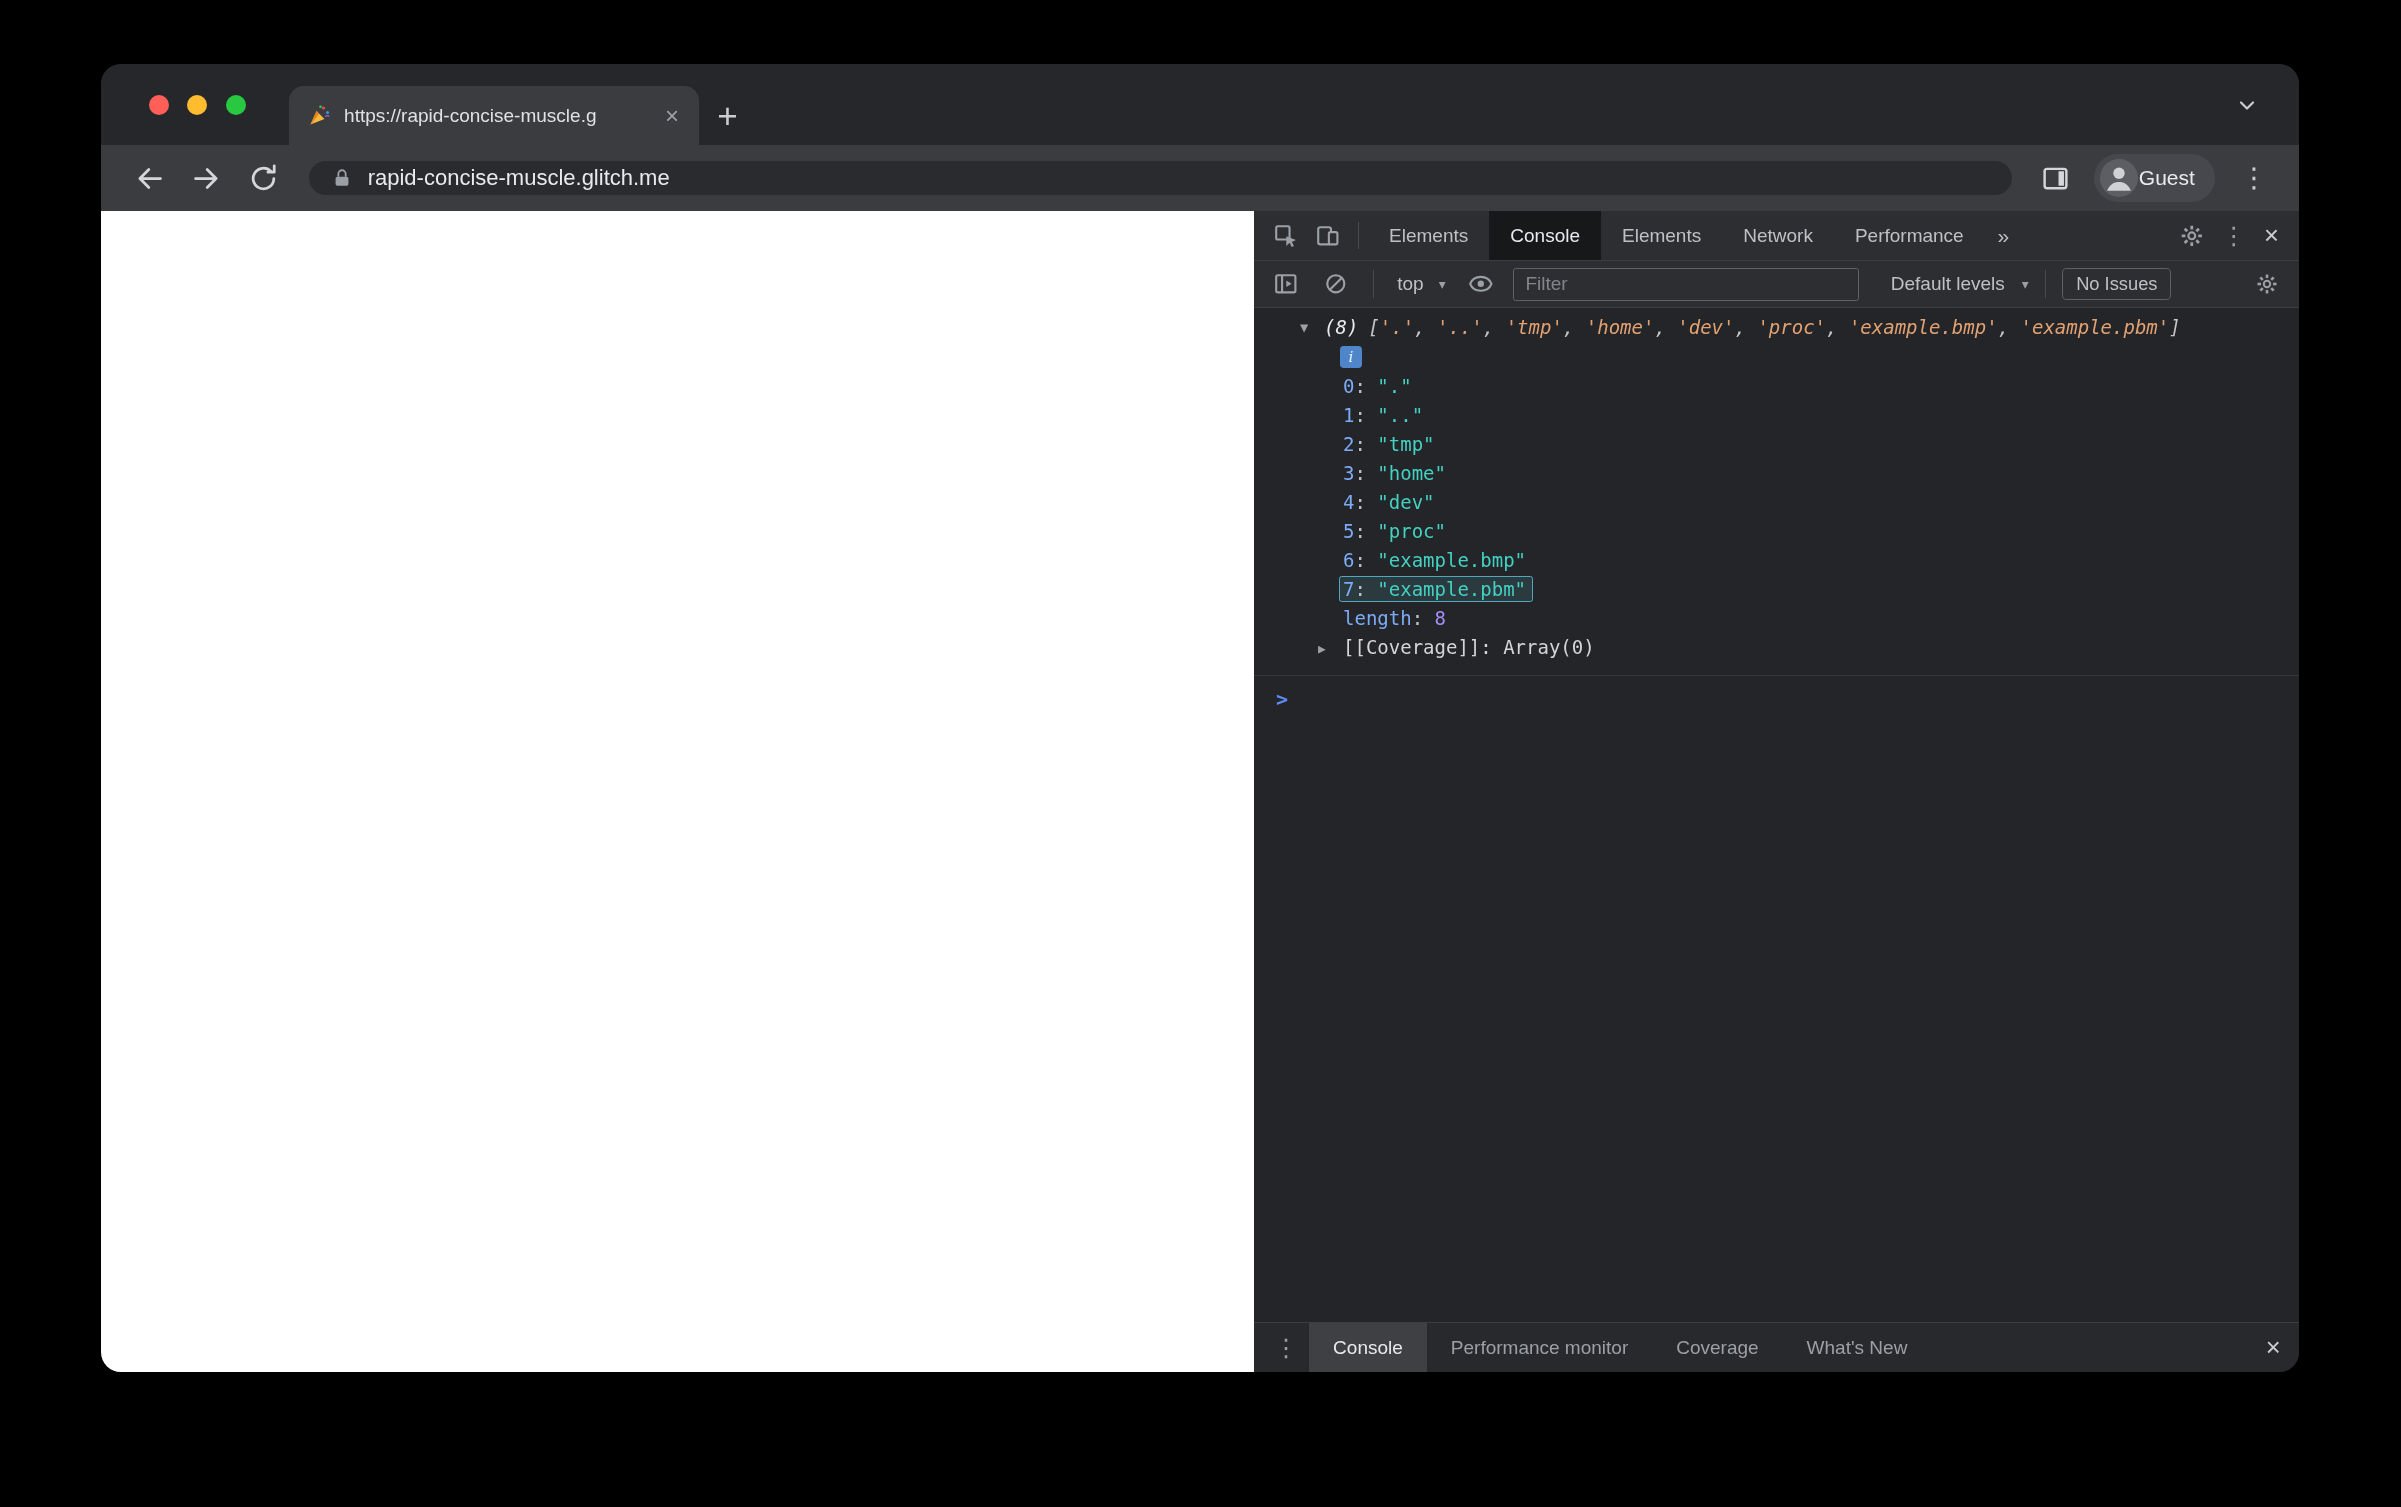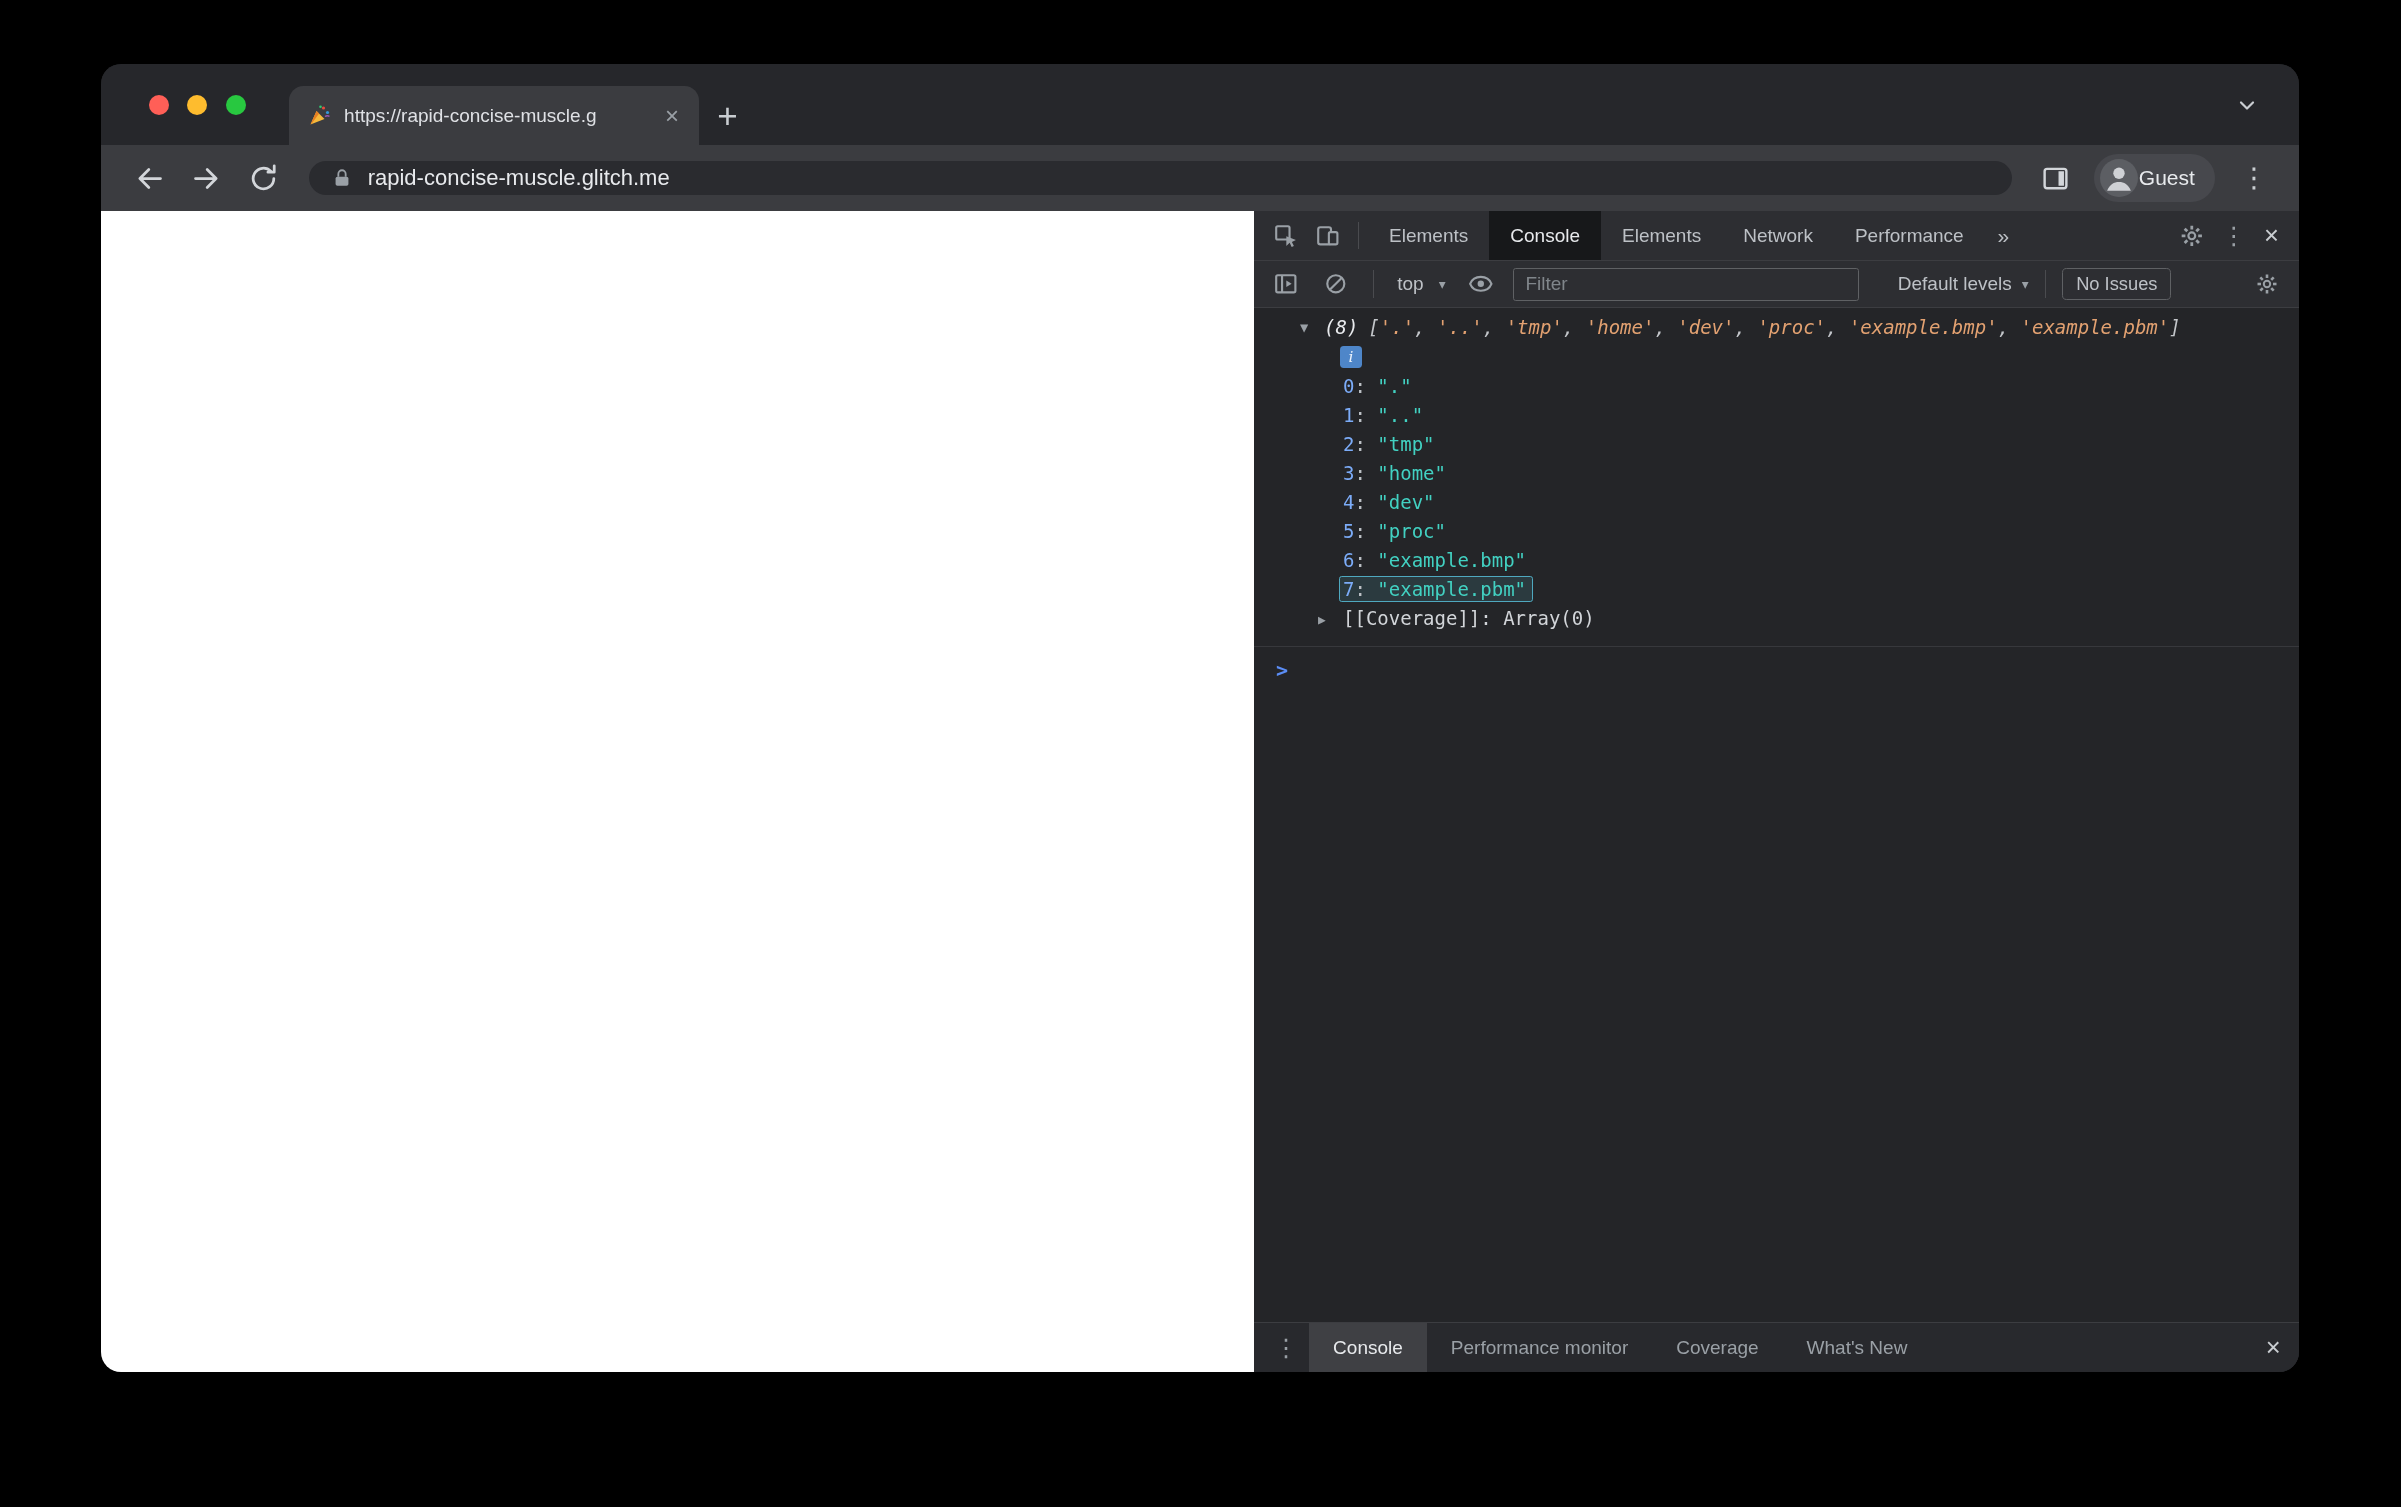--- a/index.html
+++ b/index.html
@@ -45,21 +45,21 @@
   .dt-close,.drawer-close{font-size:25.6px;color:#c9cdd1;padding:0 9.1px;line-height:1;}
   
   .dt-toolbar{height:46px;background:#2d2e32;border-bottom:0.9px solid #3c3d41;display:flex;align-items:center;
               padding:0 11px;gap:7.3px;flex-shrink:0;}
   .context{display:flex;align-items:center;gap:15px;font-size:19px;color:#bdc1c6;padding:0 7.3px;}
   .dd-arrow{font-size:13.7px;color:#9aa0a6;}
   .filter-input{width:322px;height:31px;background:transparent;border:0.9px solid #5f6164;border-radius:2.7px;
                 color:#e8eaed;font-size:19px;padding:0 11px;margin-left:4px;outline:none;
                 font-family:"Liberation Sans",sans-serif;}
   .filter-input::placeholder{color:#80868b;}
-  .levels{display:flex;align-items:center;gap:10px;font-size:19px;color:#bdc1c6;margin-left:31px;white-space:nowrap;}
+  .levels{display:flex;align-items:center;gap:17px;font-size:19px;color:#bdc1c6;margin-left:24px;white-space:nowrap;}
   .issues{border:0.9px solid #5f6164;border-radius:4.6px;padding:3.7px 12.8px;font-size:18.3px;color:#bdc1c6;white-space:nowrap;}
   
   .dt-console{flex:1;font-family:"DejaVu Sans Mono",monospace;font-size:19px;display:flex;flex-direction:column;min-height:0;}
   .console-msg{position:relative;padding:5.5px 31px 12.8px 0;border-bottom:0.9px solid #37383c;}
   .msg-link-row{height:25.6px;display:flex;justify-content:flex-end;align-items:center;}
   .msg-link{color:#aab0b6;text-decoration:underline;font-size:17.4px;}
   .preview-line{position:relative;padding-left:70px;line-height:27.4px;font-style:italic;color:#c3c6ca;white-space:nowrap;}
   .tri{font-style:normal;color:#9aa0a6;font-size:13.7px;}
   .preview-line .tri{position:absolute;left:46px;top:0.9px;}
   .pv-count{color:#e8eaed;margin-right:10px;}
@@ -306,20 +306,23 @@
           <div class="entries">
               <div class="entry"><span class="entry-inner"><span class="idx">0</span><span class="punct">: </span><span class="val">"."</span></span></div>
               <div class="entry"><span class="entry-inner"><span class="idx">1</span><span class="punct">: </span><span class="val">".."</span></span></div>
               <div class="entry"><span class="entry-inner"><span class="idx">2</span><span class="punct">: </span><span class="val">"tmp"</span></span></div>
               <div class="entry"><span class="entry-inner"><span class="idx">3</span><span class="punct">: </span><span class="val">"home"</span></span></div>
               <div class="entry"><span class="entry-inner"><span class="idx">4</span><span class="punct">: </span><span class="val">"dev"</span></span></div>
               <div class="entry"><span class="entry-inner"><span class="idx">5</span><span class="punct">: </span><span class="val">"proc"</span></span></div>
               <div class="entry"><span class="entry-inner"><span class="idx">6</span><span class="punct">: </span><span class="val">"example.bmp"</span></span></div>
               <div class="entry"><span class="entry-inner hl"><span class="idx">7</span><span class="punct">: </span><span class="val">"example.pbm"</span></span></div>
             </div>
+          <div class="length-row">
+            <span class="len-label">length</span><span class="punct">: </span><span class="len-value">8</span>
+          </div>
           <div class="proto-row">
             <span class="tri">▶</span>
             <span>[[Coverage]]</span><span>: </span><span>Array(0)</span>
           </div>
         </div>
         <div class="prompt-row">
           <span class="prompt-glyph">&gt;</span>
         </div>
         <div class="dt-fill"></div>
       </div>

